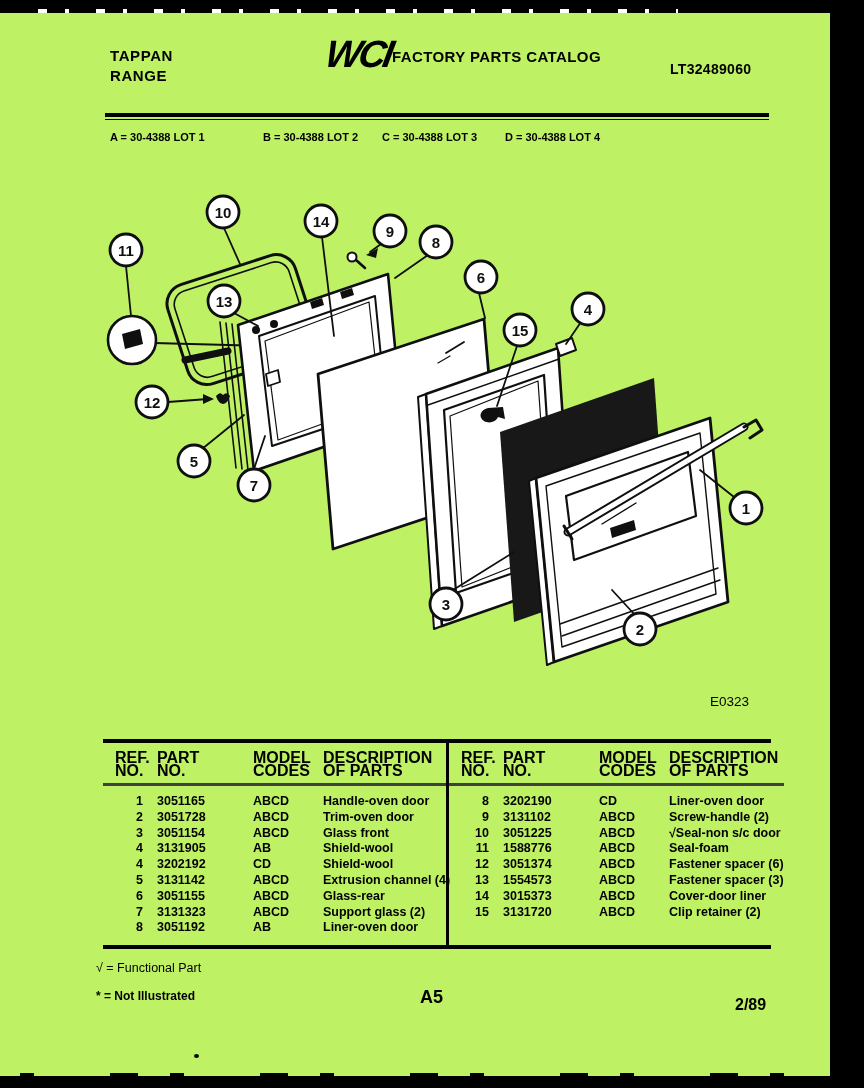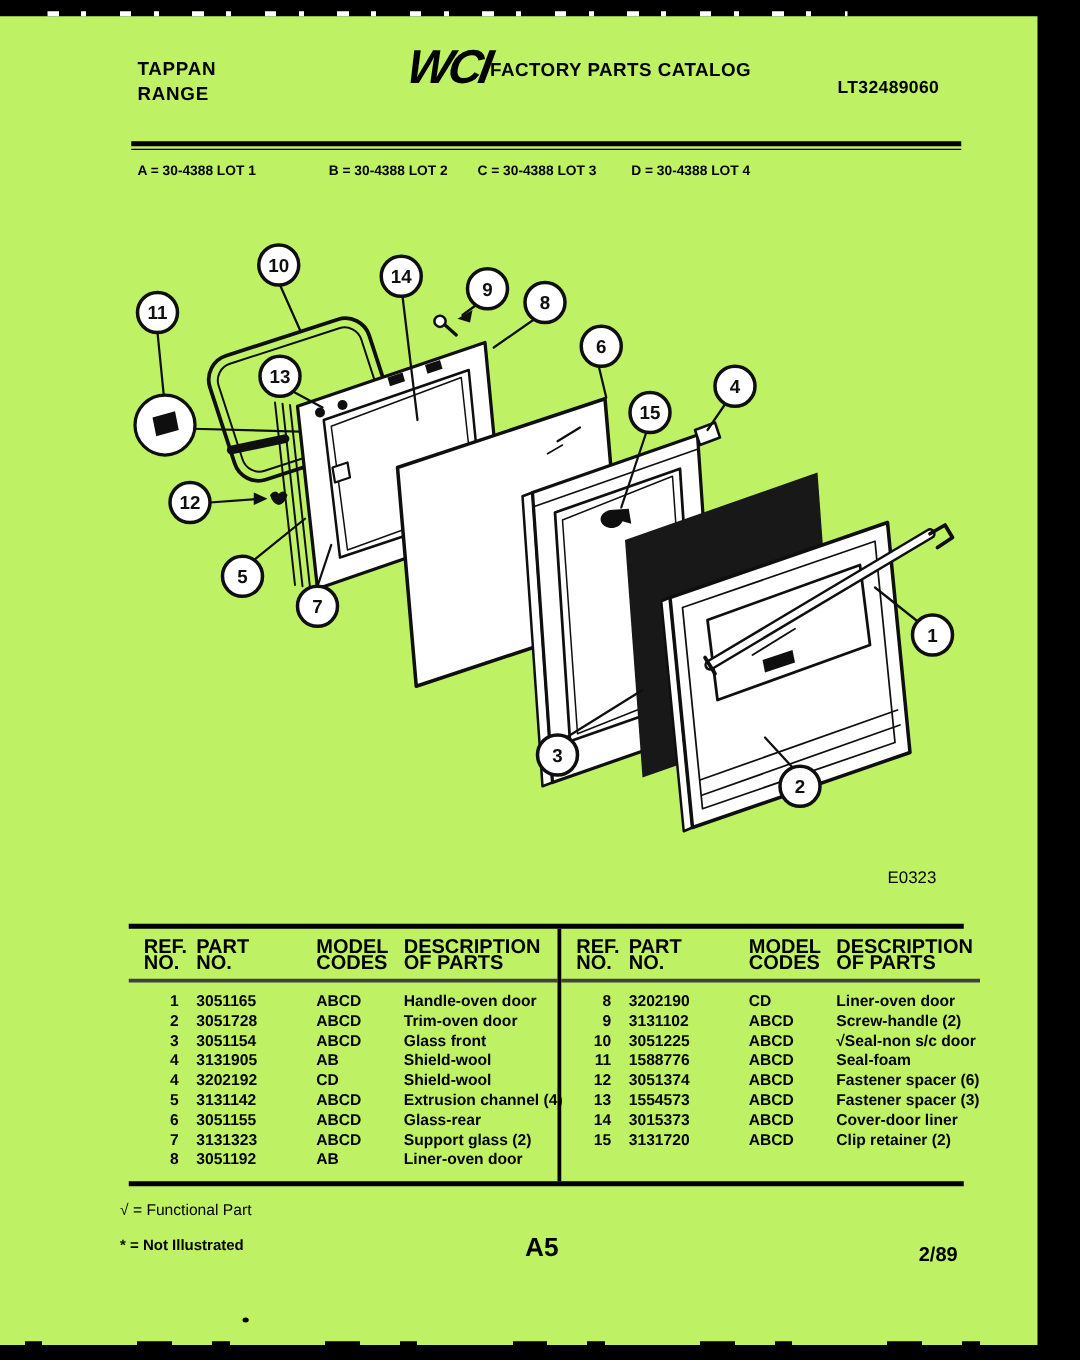--- a/index.html
+++ b/index.html
@@ -41,21 +41,21 @@
   .t-body{padding:8px 0 9px 12px;font-size:12.5px;}
   .tr{display:grid;grid-template-columns:28px 104px 72px auto;line-height:15.8px;}
   .td.ref{text-align:right;}
   .td.part{padding-left:14px;}
   .td.codes{padding-left:6px;}
   .td.desc{padding-left:4px;white-space:nowrap;}
 
   
   .note1{position:absolute;left:96px;top:961px;font-size:12.5px;font-weight:normal;}
   .note2{position:absolute;left:96px;top:989px;font-size:12px;font-weight:bold;}
-  .page-code{position:absolute;left:420px;top:987px;font-size:21px;font-weight:bold;}
+  .page-code{position:absolute;left:420px;top:987px;font-size:18px;font-weight:bold;}
   .revision{position:absolute;left:735px;top:996px;font-size:16px;font-weight:bold;}
 
   svg text{font-family:"Liberation Sans",sans-serif;font-weight:bold;font-size:15px;fill:#0f0f0f;stroke:none;}
 </style>
 </head>
 <body>
 
 <div id="page">
 
   <div class="bar-top">

